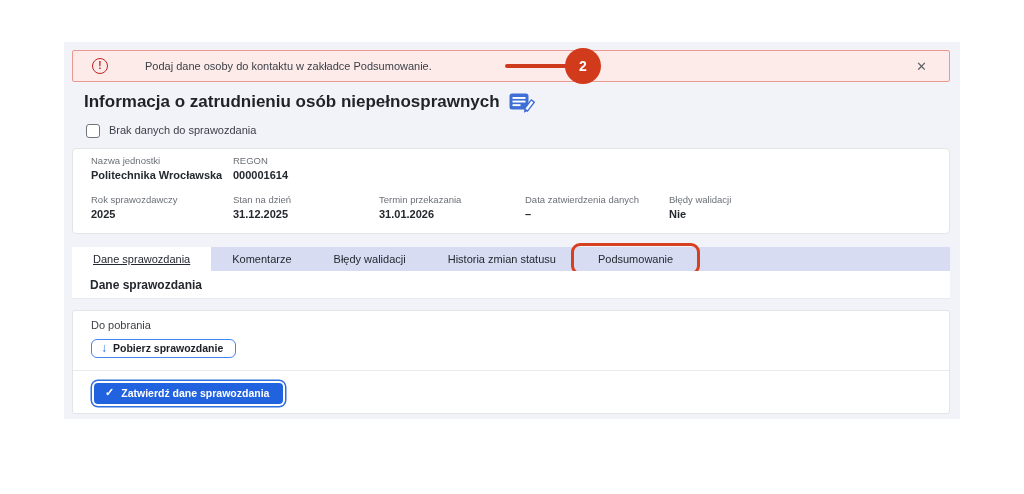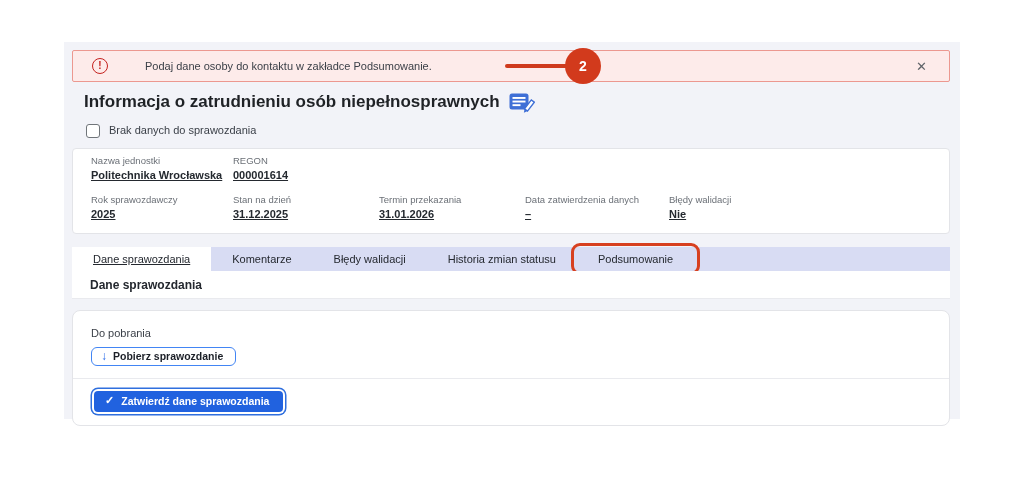--- a/index.html
+++ b/index.html
@@ -36,40 +36,40 @@
   .cb-box { width:14px; height:14px; background:#fff; border:1.5px solid #70757a; border-radius:3px; }
   .cb-label { font-size:11px; color:#3a3f47; }
 
   
   .info-card { position:absolute; left:8px; top:106px; right:10px; height:86px;
                background:#fff; border:1px solid #e3e4e8; border-radius:4px;
                padding:6px 18px; display:flex; flex-direction:column; gap:13px; }
   .info-row { display:flex; }
   .f-c0 { width:142px; } .f-c1 { width:146px; } .f-c2 { width:146px; } .f-c3 { width:144px; } .f-c4 { flex:1; }
   .f-label { font-size:9.5px; color:#6b7077; margin-bottom:3px; }
-  .f-value { font-size:11px; font-weight:bold; color:#24292f;text-decoration:underline; }
+  .f-value { font-size:11px; font-weight:bold; color:#24292f; }
 
   
   .tab-bar { position:absolute; left:8px; top:205px; right:10px; height:24px;
              background:#d8dcf3; display:flex; }
   .tab { padding:0 21px; line-height:24px; font-size:11px; color:#24282f; cursor:pointer; white-space:nowrap; }
   .tab.active { background:#fff; text-decoration:underline; }
   .tab.highlight { position:relative; }
   .anno-box { position:absolute; left:-6px; right:-6px; top:-4px; bottom:-4px;
               border:3px solid #d7401f; border-radius:9px; pointer-events:none; }
 
   
   .section-card { position:absolute; left:8px; top:229px; right:10px; height:28px;
                   background:#fff; border-bottom:1px solid #e9eaee; }
   .section-title { font-size:12px; font-weight:bold; color:#24282f; padding-left:18px; line-height:28px; }
 
   
-  .bottom-card { position:absolute; left:8px; top:268px; right:10px; height:116px;
-                 background:#fff; border:1px solid #e3e4e8; border-radius:8px;
-                 padding:16px 18px; }
+  .bottom-card { position:absolute; left:8px; top:268px; right:10px; height:104px;
+                 background:#fff; border:1px solid #e3e4e8; border-radius:3px;
+                 padding:8px 18px; }
   .dl-label { font-size:11px; color:#3a3f47; margin-bottom:7px; }
   .dl-btn { display:inline-flex; align-items:center; gap:6px; background:#fff;
             border:1.5px solid #4285f4; border-radius:6px; padding:2px 12px 3px 9px;
             font-family:"Liberation Sans", sans-serif;
             font-size:10.5px; font-weight:bold; color:#1b1f27; cursor:pointer; }
   .dl-arrow { color:#2a6be8; font-size:12px; font-weight:bold; line-height:12px; }
   .divider { border:none; border-top:1px solid #e9eaee; margin:12px -18px 11px -18px; }
   .confirm-btn { display:inline-flex; align-items:center; gap:7px; background:#2162df;
                  border:none; border-radius:4px; padding:4px 14px 5px 11px; margin-left:3px;
                  font-family:"Liberation Sans", sans-serif;

